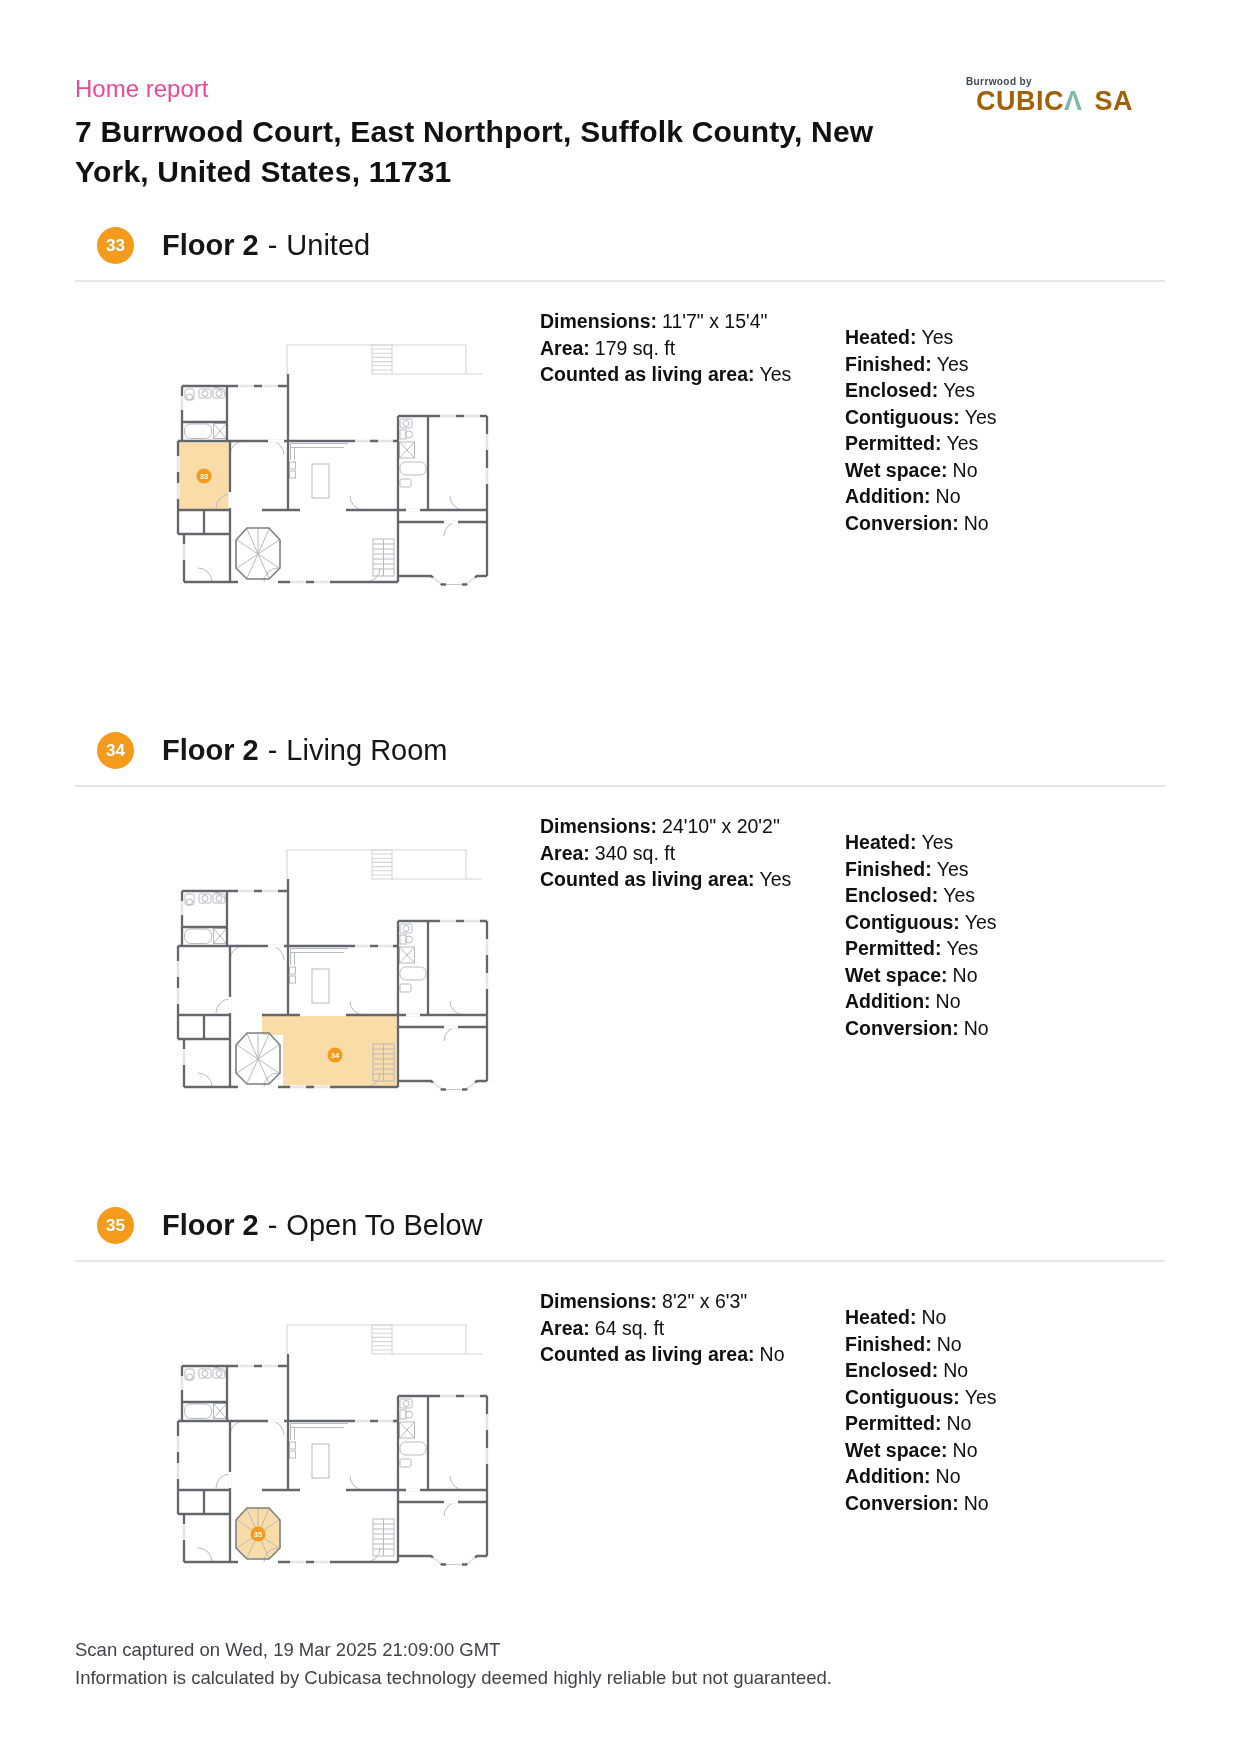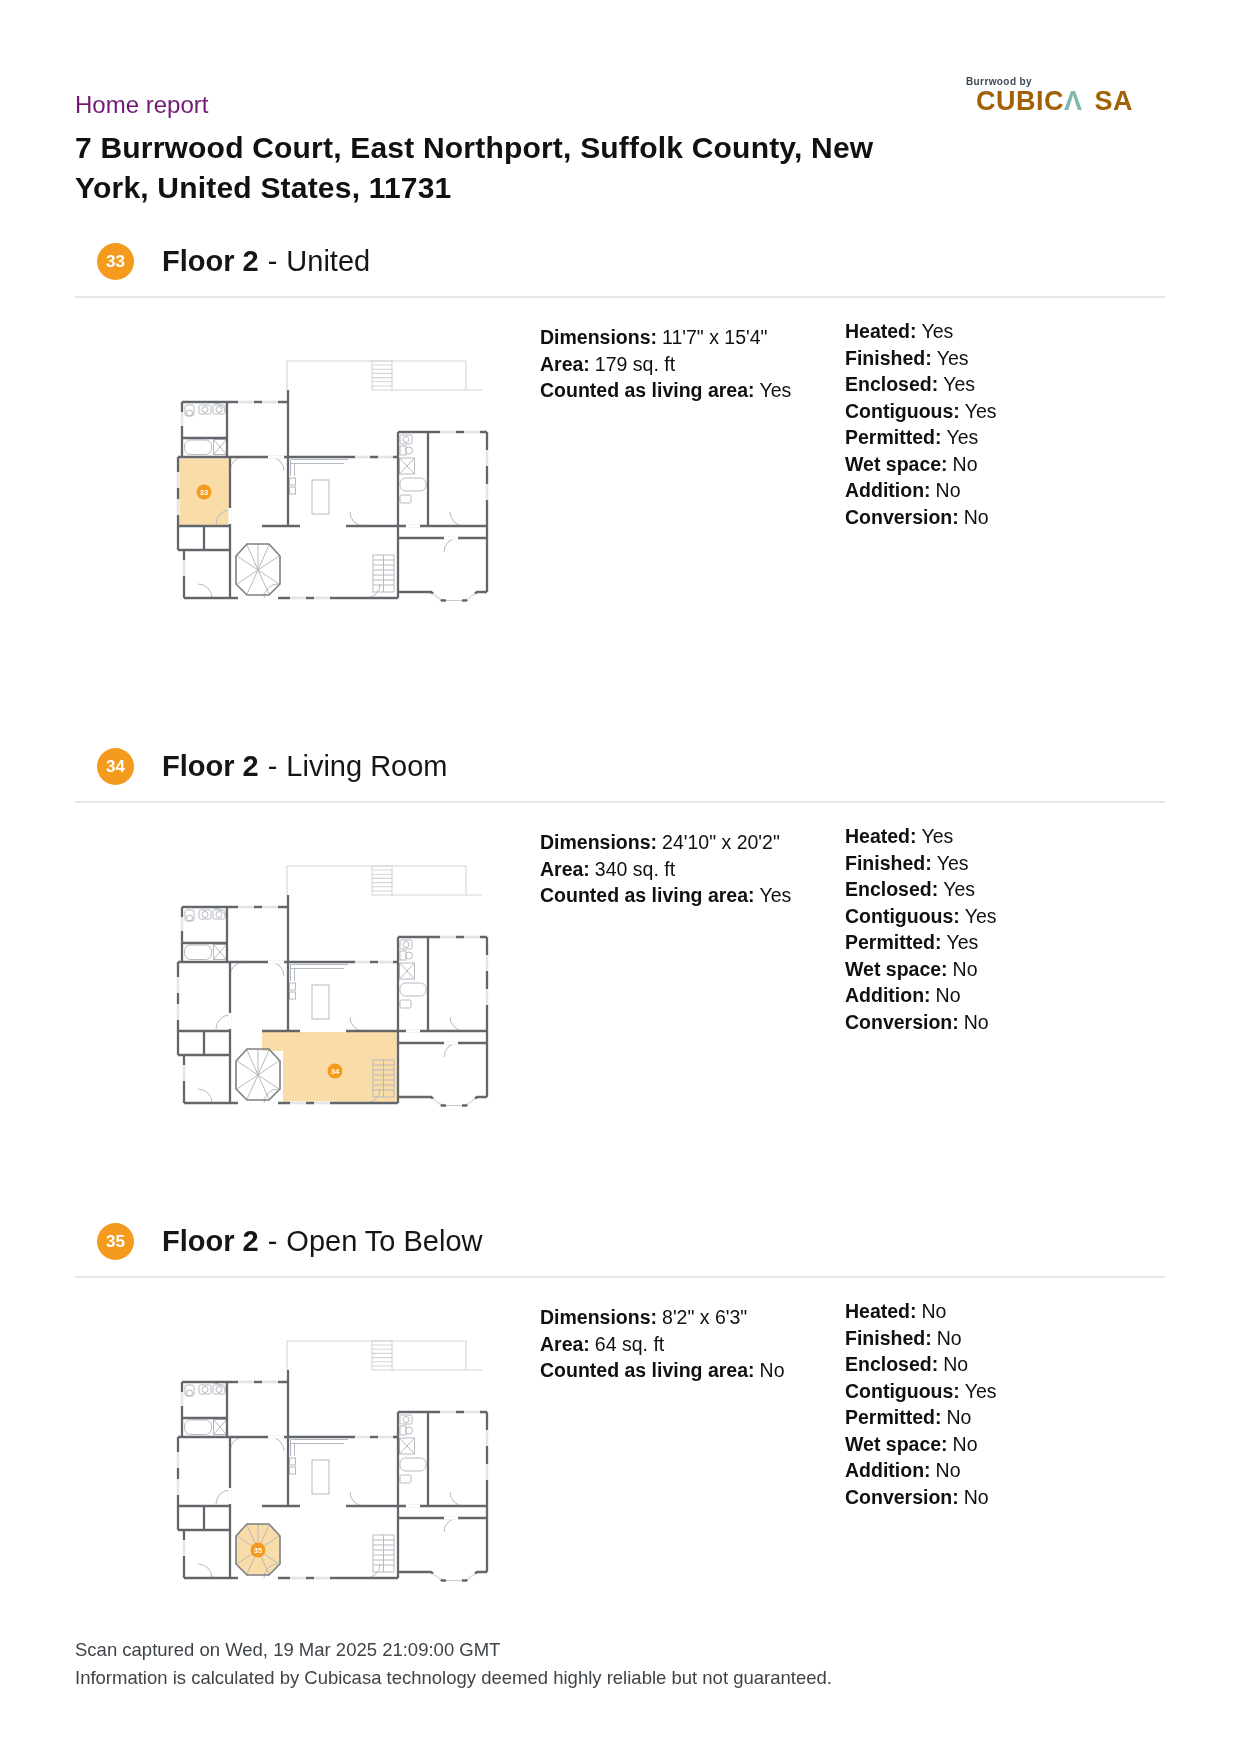--- a/index.html
+++ b/index.html
@@ -3,21 +3,21 @@
 <meta charset="utf-8">
 <title>Home report</title>
 <style>
   * { margin:0; padding:0; box-sizing:border-box; }
   body { background:#e9e9e9; font-family:"Liberation Sans", sans-serif; }
   .page {
     width:1241px; height:1754px; margin:0 auto; background:#ffffff;
     position:relative; padding:75px 76px 0 75px; overflow:hidden;
     color:#141414;
   }
-  .report-label { font-size:24px; color:#701a75; font-weight:400;margin-top:16px; }
+  .report-label { font-size:24px; color:#ec4899; font-weight:400; }
   .address { font-size:30px; font-weight:700; color:#111; line-height:1.32; width:810px; margin-top:9px; letter-spacing:0.2px; }
   .logo { position:absolute; top:76px; right:108px; }
   .powered-by { font-size:10px; color:#3d4a55; letter-spacing:0.4px; font-weight:700; margin-left:2px; }
   .brand { font-size:27px; font-weight:700; letter-spacing:0.5px; line-height:1.05; }
   .brand .navy { color:#a16207;margin-left:12px; }
   .brand .teal { color:#7fb8ac; }
 
   .section { margin-top:36px; }
   .section + .section { margin-top:144px; }
   #section-3 { margin-top:114px; }
@@ -28,21 +28,21 @@
     display:flex; align-items:center; justify-content:center; flex:0 0 auto;
   }
   .section-title { font-size:29px; color:#161616; font-weight:400; }
   .section-title .floor { font-weight:700; }
   .section-title .sep { margin:0 9px; }
   .divider { border:none; border-top:2px solid #e7e7e7; margin-top:16px; }
 
   .content-row { display:flex; align-items:flex-start; }
   .plan-wrap { width:465px; flex:0 0 auto; padding:56px 0 0 75px; }
   .col-mid { width:305px; flex:0 0 auto; padding-top:26px; }
-  .col-right { flex:1; padding-top:20px; }
+  .col-right { flex:1; padding-top:26px;margin-top:16px; }
   .detail-line { font-size:19.5px; line-height:26.5px; color:#101010; }
   .detail-line .lbl { font-weight:700; }
   .detail-line .val { margin-left:5px; }
 
   .footer { position:absolute; left:75px; top:1636px; font-size:18.5px; color:#3f4449; line-height:1.5; }
 
   
   svg.floorplan { display:block; }
   .deck { fill:none; stroke:#d2d6d9; stroke-width:1.1; }
   .fixtures { fill:none; stroke:#b5bac0; stroke-width:1; }

